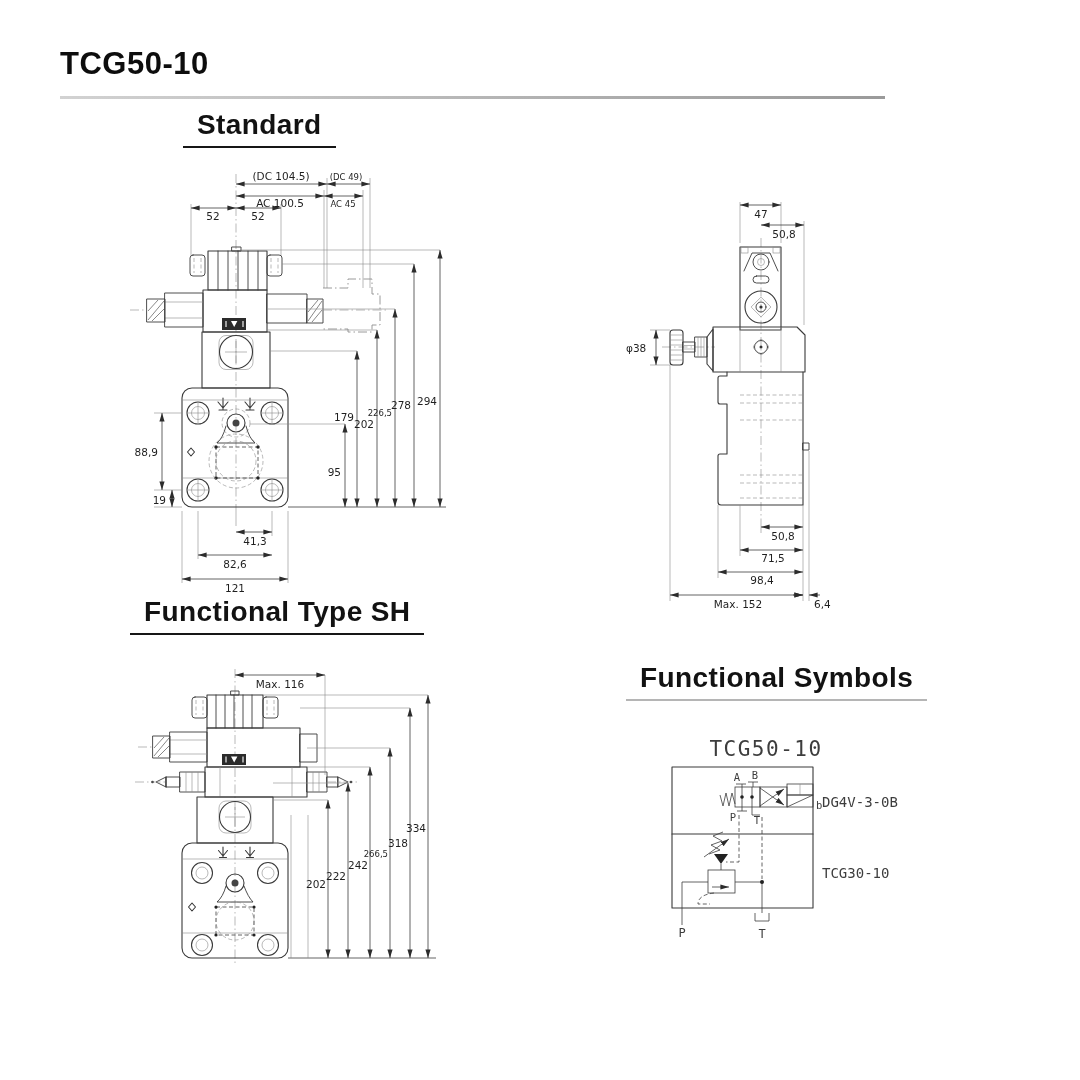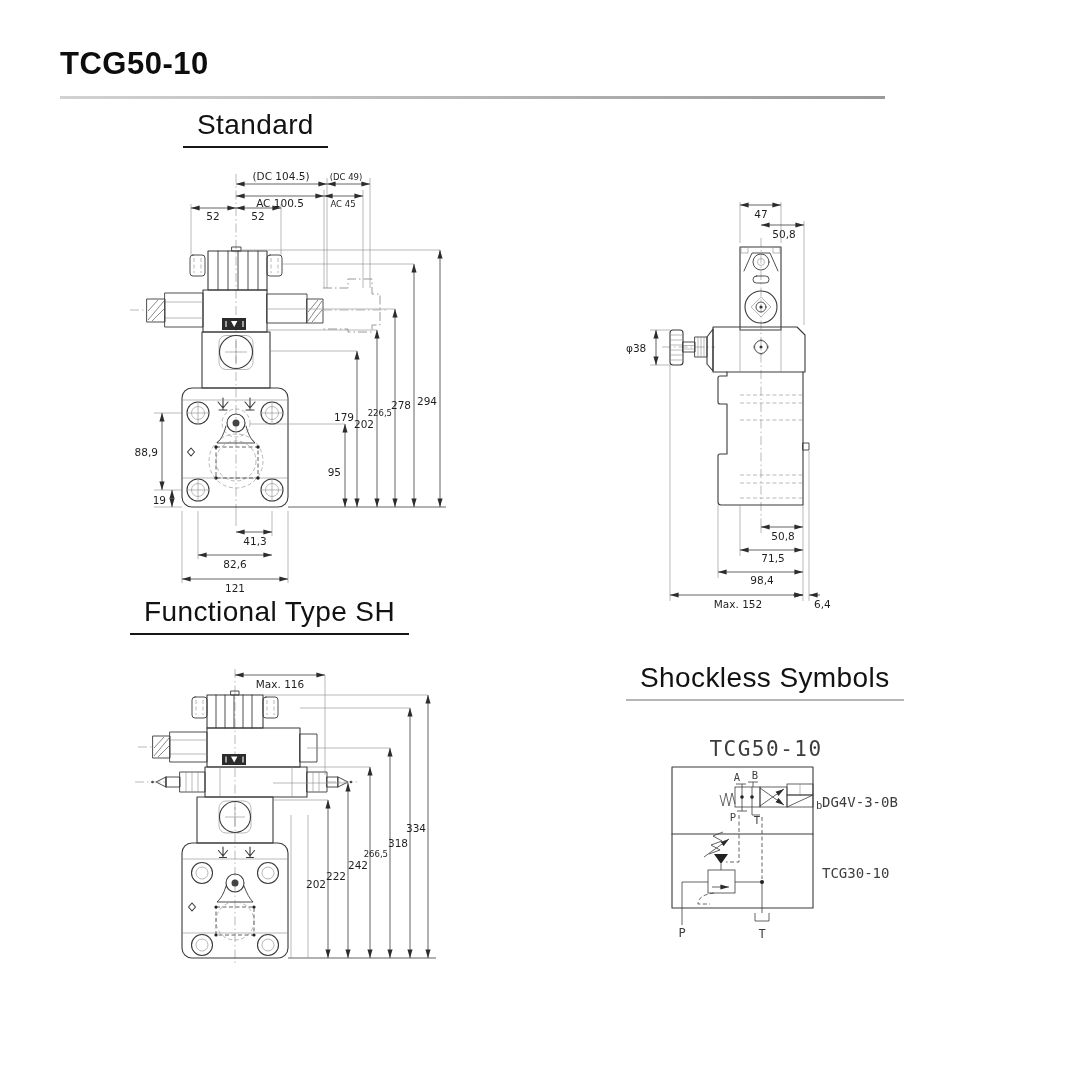--- a/index.html
+++ b/index.html
@@ -1,18 +1,18 @@
 <!DOCTYPE html>
 <html><head>
 <meta charset="utf-8">
 <style>
   html,body{margin:0;padding:0;background:#ffffff;}
   #page{position:relative;width:1080px;height:1080px;background:#fff;overflow:hidden;
         font-family:"Liberation Sans",sans-serif;}
-  .heading{position:absolute;font-weight:400;color:#121212;font-size:28px;letter-spacing:.4px;
+  .heading{position:absolute;font-weight:700;color:#121212;font-size:28px;letter-spacing:.4px;
            padding:0 14px 5px 14px;border-bottom:2.5px solid #161616;white-space:nowrap;}
   .heading.gray{border-bottom-color:#b5b5b5;}
   #title{position:absolute;left:60px;top:46px;font-size:31px;font-weight:800;color:#0d0d0d;letter-spacing:.5px;}
   #title-rule{position:absolute;left:60px;top:96px;width:825px;height:3px;
               background:linear-gradient(90deg,#d2d2d2,#9a9a9a);}
   svg{position:absolute;overflow:visible;}
   .ln{stroke:#3a3a3a;stroke-width:1.1;fill:none;stroke-linejoin:round;stroke-linecap:round;}
   .md{stroke-width:.9;}
   .tn{stroke:#8a8a8a;stroke-width:.6;fill:none;}
   .dm{stroke:#3c3c3c;stroke-width:.8;fill:none;}
@@ -336,21 +336,21 @@
       <line class="dm" x1="308" y1="40" x2="308" y2="303" marker-start="url(#ar)" marker-end="url(#ar)"></line>
       <text x="206" y="233" text-anchor="end">202</text>
       <text x="226" y="225" text-anchor="end">222</text>
       <text x="248" y="214" text-anchor="end">242</text>
       <text x="268" y="202" text-anchor="end" class="ts">266,5</text>
       <text x="288" y="192" text-anchor="end">318</text>
       <text x="306" y="177" text-anchor="end">334</text>
     </g>
   </svg>
 
-  <div class="heading gray" style="left:626px;top:662px;">Shockless Symbols</div>
+  <div class="heading gray" style="left:626px;top:662px;">Functional Symbols</div>
 
   <svg style="left:630px;top:720px;" width="330" height="250" viewBox="0 0 330 250">
 
     <text x="136" y="36" text-anchor="middle" class="tm" style="font-size:21px;letter-spacing:1.5px;">TCG50-10</text>
 
     <rect x="42" y="47" width="141" height="141" class="ln"></rect>
     <line x1="42" y1="114" x2="183" y2="114" class="ln" stroke-width="1"></line>
 
     <g>
       <rect x="105" y="67" width="25" height="20" class="dm" stroke-width="1"></rect>

